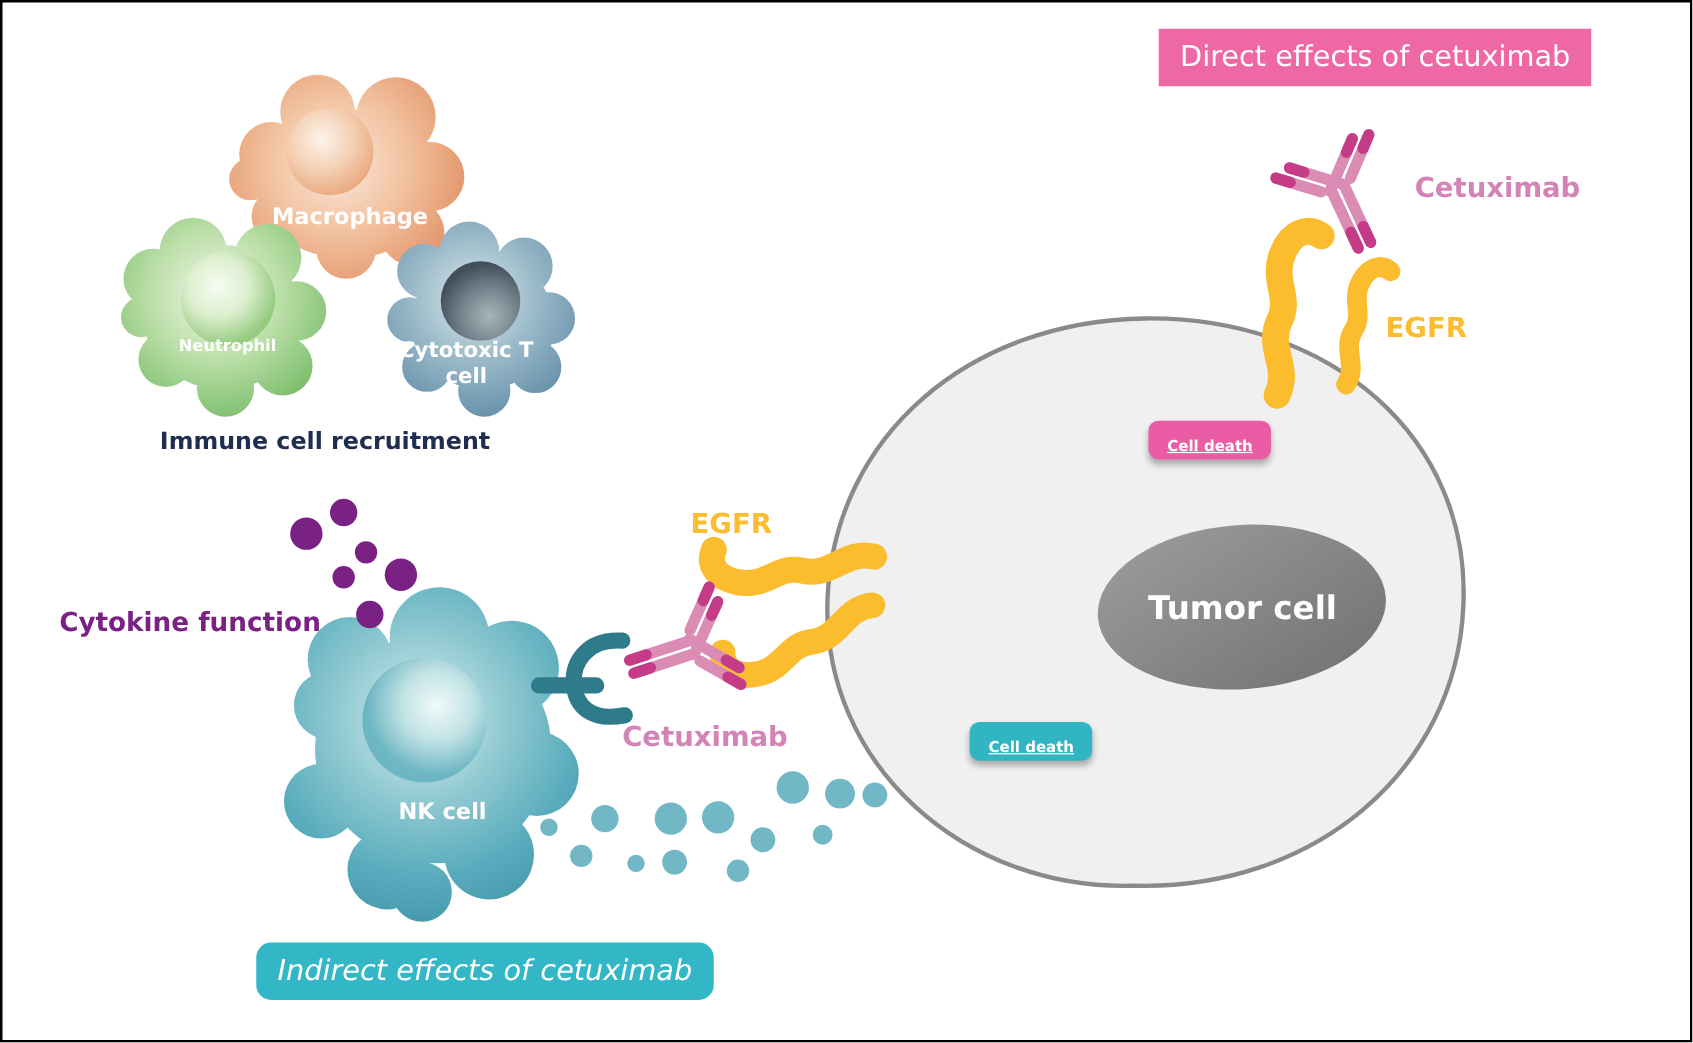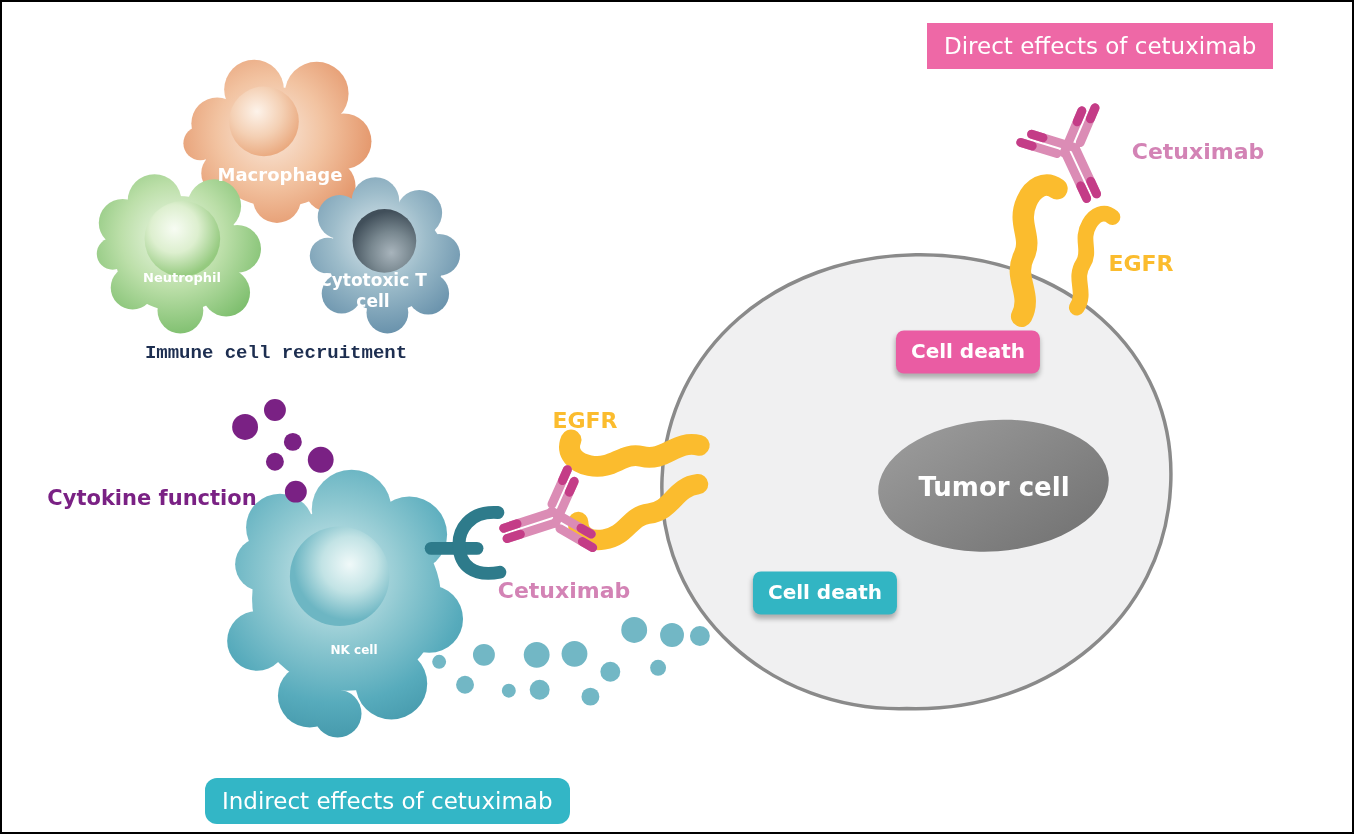--- a/index.html
+++ b/index.html
@@ -20,37 +20,37 @@
     box-sizing:border-box;border:2px solid #000;background:#fff;
     font-family:"DejaVu Sans","Liberation Sans",sans-serif;overflow:hidden;
   }
   .layer{position:absolute;left:0;top:0;width:100%;height:100%;}
   .txt{position:absolute;transform:translate(-50%,-50%);white-space:nowrap;text-align:center;}
   .banner{
     position:absolute;color:var(--white);font-size:23px;font-weight:400;
     height:46px;line-height:46px;padding:0 17px;border-radius:0;white-space:nowrap;
   }
   .banner.direct{left:925px;top:21px;background:var(--direct-pink);}
-  .banner.indirect{left:203px;top:776px;background:var(--indirect-teal);border-radius:12px;}
+  .banner.indirect{left:203px;top:752px;background:var(--indirect-teal);border-radius:12px;font-style:italic;}
   .badge{
     position:absolute;transform:translate(-50%,-50%);color:var(--white);
-    font-size:20px;font-weight:700;height:43px;line-height:41px;padding:0 15px;
-    border-radius:8px;white-space:nowrap;box-shadow:0 4px 5px rgba(0,0,0,.28);
+    font-size:12px;font-weight:700;height:31px;line-height:41px;padding:0 15px;
+    border-radius:8px;white-space:nowrap;box-shadow:0 4px 5px rgba(0,0,0,.28);text-decoration:underline;
   }
   .badge.pink{left:966px;top:350px;background:var(--cell-death-pink);}
   .badge.teal{left:823px;top:591px;background:var(--cell-death-teal);}
   .mol-label{font-weight:700;font-size:22px;}
   .mol-label.pink{color:var(--cetuximab-pink);text-align:right;}
   .mol-label.yellow{color:var(--egfr-yellow);}
   .cell-label{color:var(--white);font-weight:700;font-size:18px;}
   .process-label{font-weight:700;font-size:21px;}
   #lbl-cytotoxic{white-space:normal;width:116px;line-height:1.22;font-size:17px;}
   #lbl-neutrophil{font-size:13px;}
   #lbl-tumor{font-size:26px;}
-  #lbl-nk{font-size:12px;}
+  #lbl-nk{font-size:18px;}
   #lbl-recruit{color:var(--recruitment-navy);font-size:19px;}
   #lbl-cytokine{color:var(--cytokine-purple);}
   #lbl-innate{color:var(--innate-teal-text);}
 </style>
 </head>
 <body>
 
 <div class="frame">
 
   <svg class="layer" viewBox="0 0 1354 834">
@@ -229,16 +229,16 @@
   <div class="txt mol-label yellow" style="left:1139px;top:261px;">EGFR</div>
   <div class="txt mol-label yellow" style="left:583px;top:418px;">EGFR</div>
   <div class="txt mol-label pink" style="left:562px;top:588px;">Cetuximab</div>
 
   <div class="txt cell-label" style="left:278px;top:172px;">Macrophage</div>
   <div class="txt cell-label" id="lbl-neutrophil" style="left:180px;top:275px;">Neutrophil</div>
   <div class="txt cell-label" id="lbl-cytotoxic" style="left:371px;top:289px;">Cytotoxic T cell</div>
   <div class="txt cell-label" id="lbl-nk" style="left:352px;top:648px;">NK cell</div>
   <div class="txt cell-label" id="lbl-tumor" style="left:992px;top:485px;">Tumor cell</div>
 
-  <div class="txt process-label" id="lbl-recruit" style="left:274px;top:351px;font-family:Liberation Mono, monospace;">Immune cell recruitment</div>
+  <div class="txt process-label" id="lbl-recruit" style="left:258px;top:351px;">Immune cell recruitment</div>
   <div class="txt process-label" id="lbl-cytokine" style="left:150px;top:496px;">Cytokine function</div>
 
 </div>
 
 </body></html>

